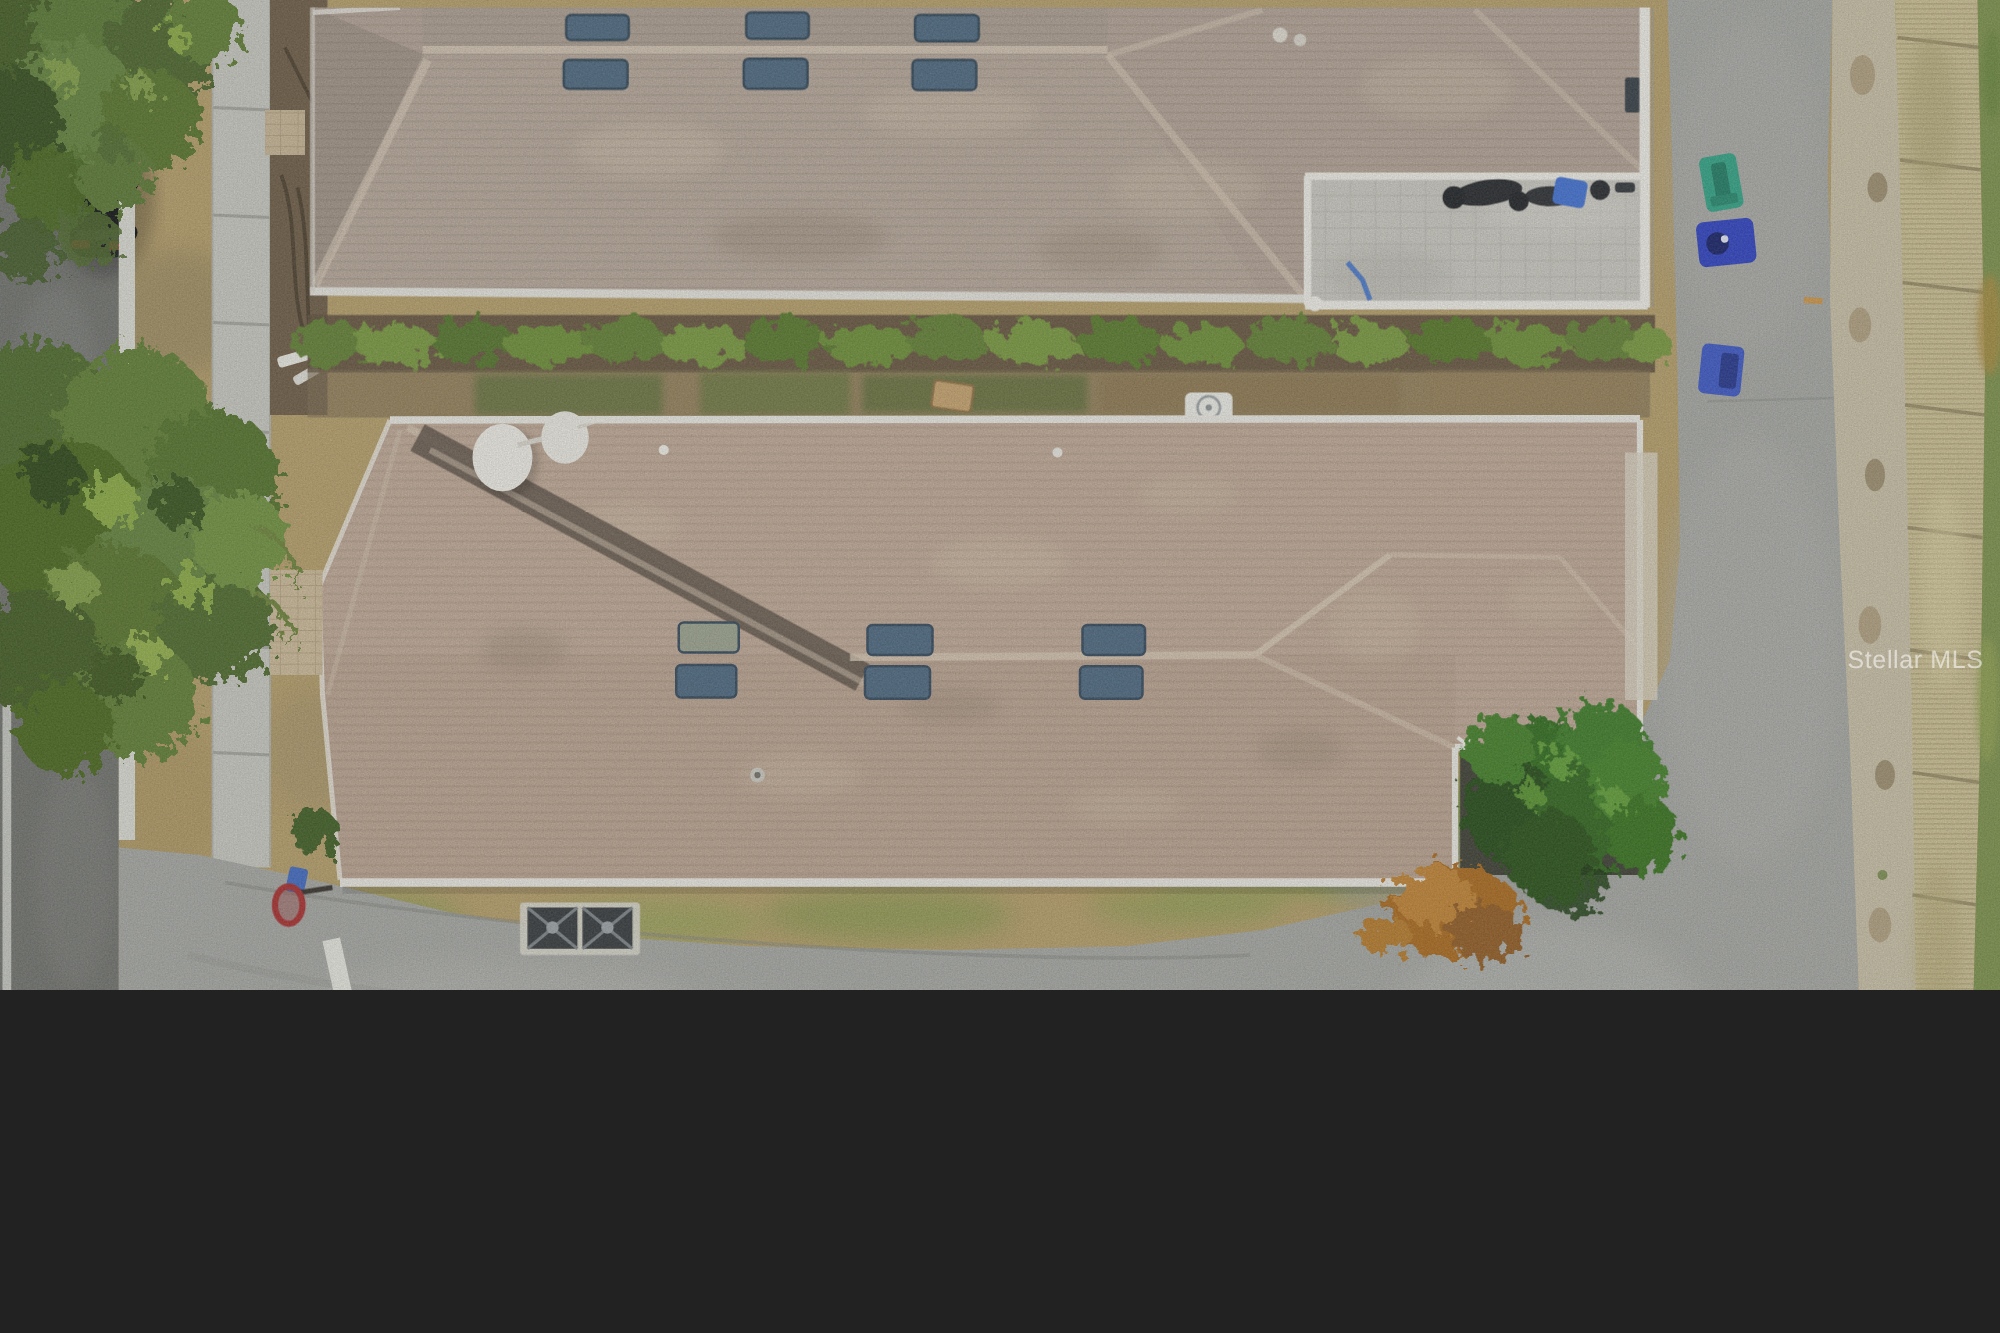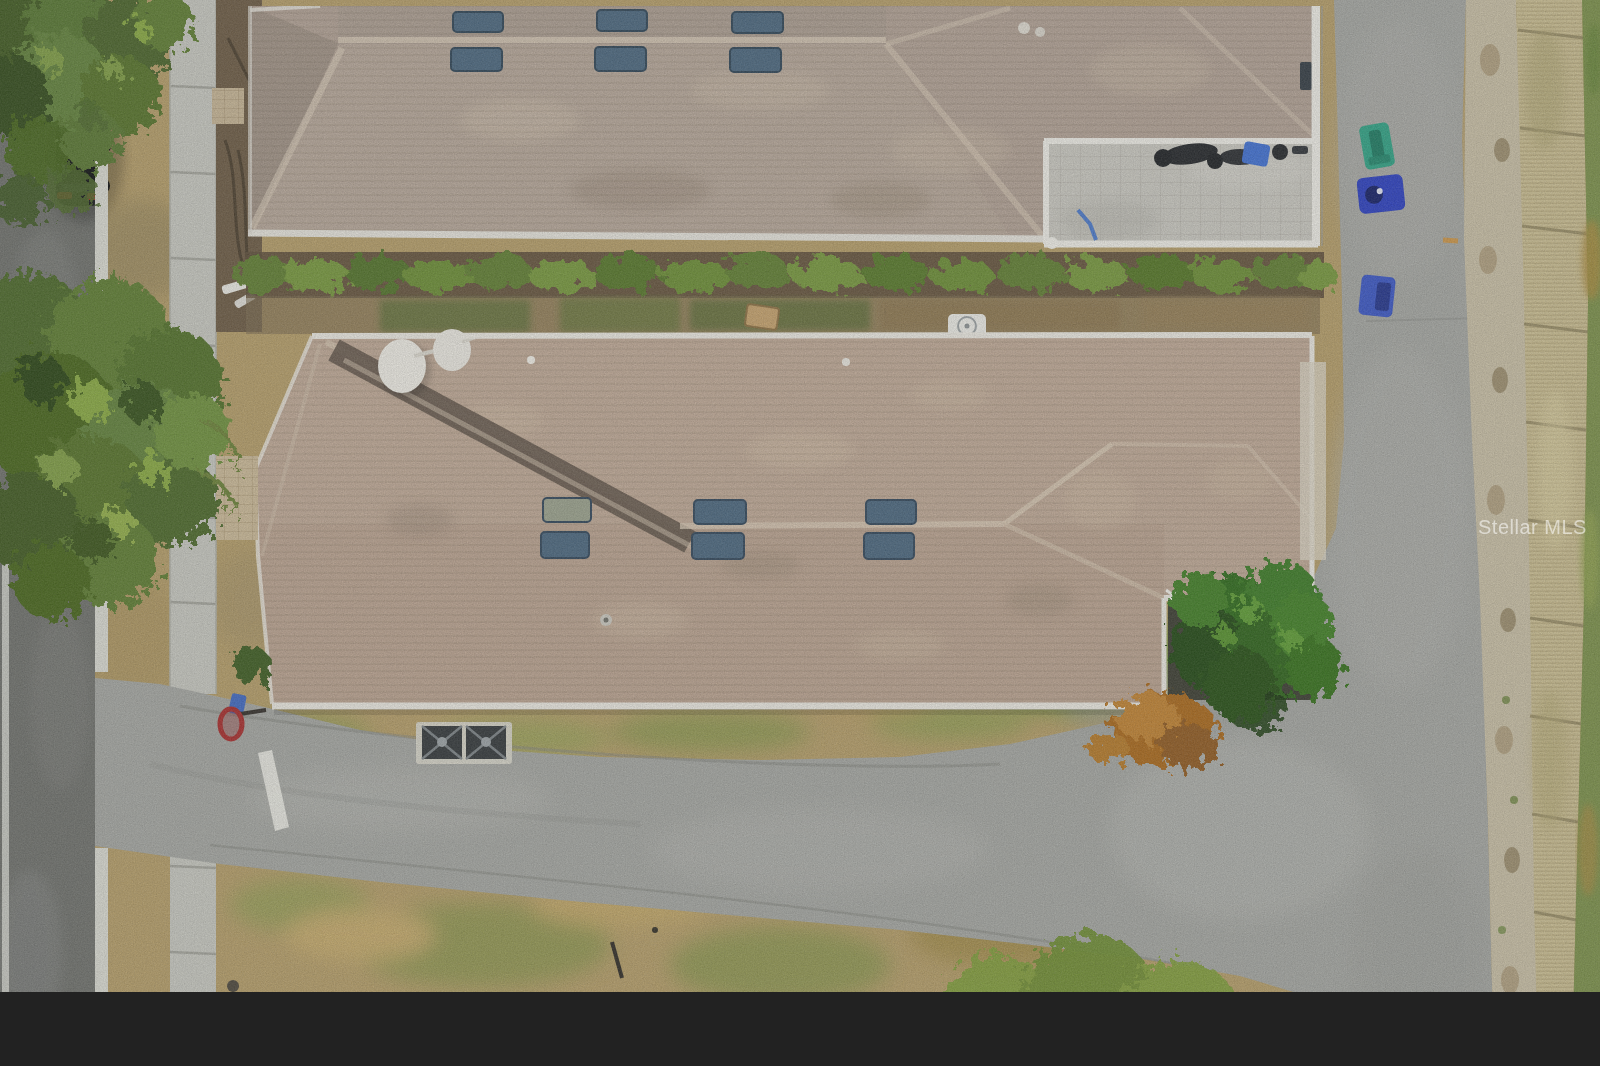--- a/index.html
+++ b/index.html
@@ -1,16 +1,16 @@
 <!DOCTYPE html>
 <html><head>
 <meta charset="utf-8">
 <style>
   html,body{margin:0;padding:0;background:#222;}
-  .stage{width:1600px;height:992px;position:relative;overflow:hidden;}
+  .stage{width:1600px;height:792px;position:relative;overflow:hidden;}
   svg{display:block;}
   svg text{font-family:"Liberation Sans", sans-serif;}
 </style>
 </head>
 <body>
 
 <div class="stage">
 <svg width="1600" height="1066" viewBox="0 0 1600 1066" xmlns="http://www.w3.org/2000/svg">
   <defs>
     <filter id="grainD">

